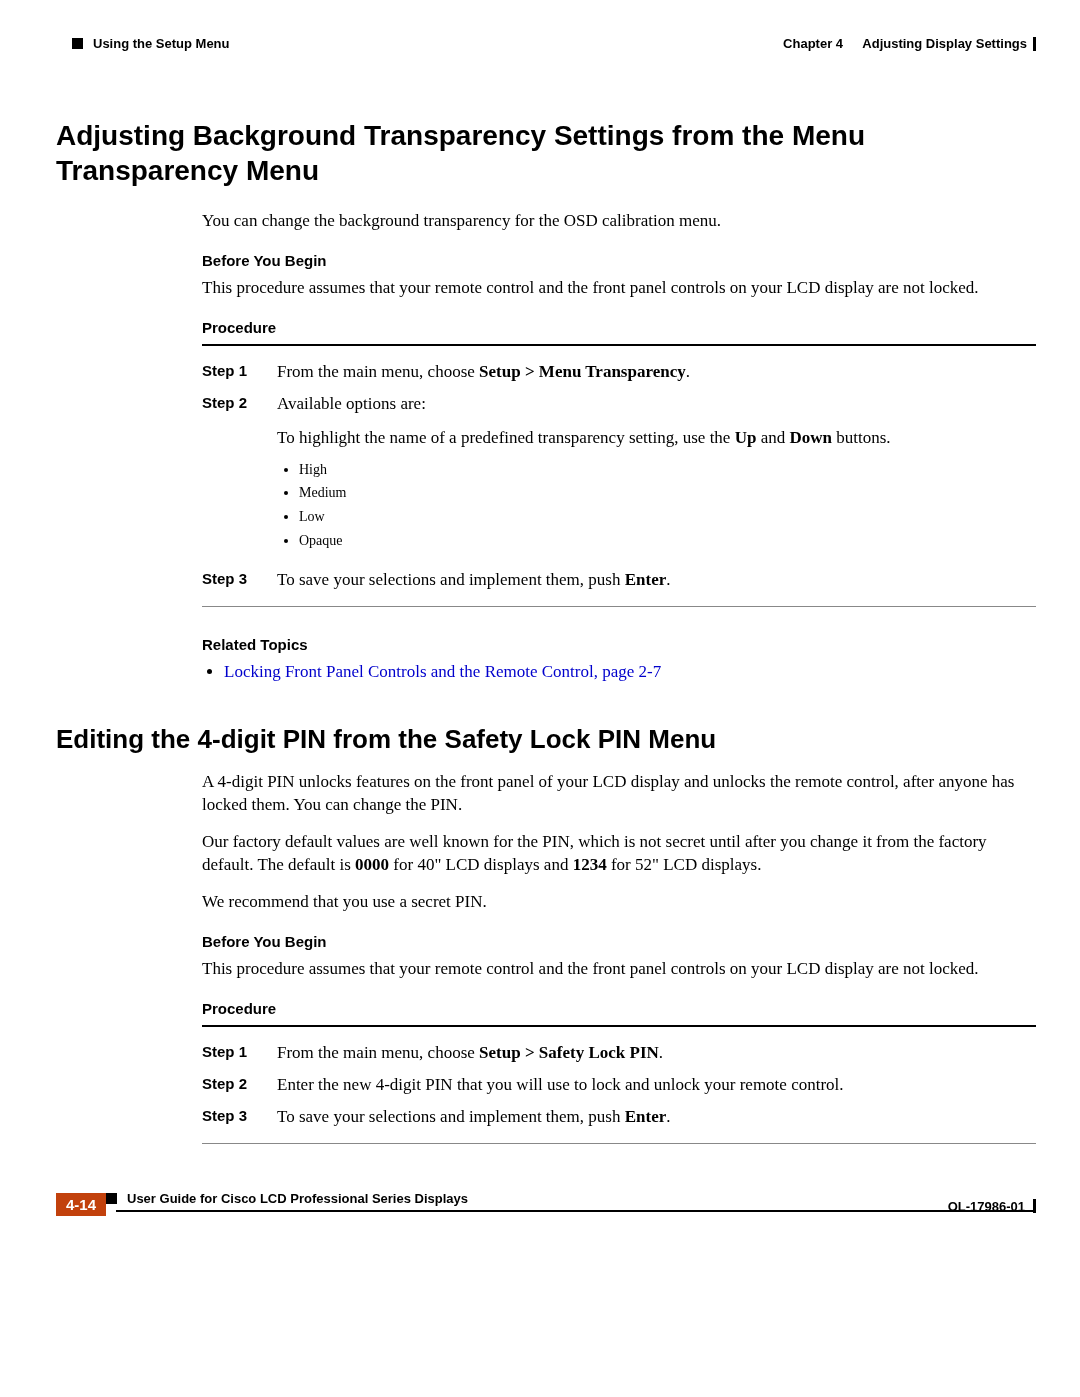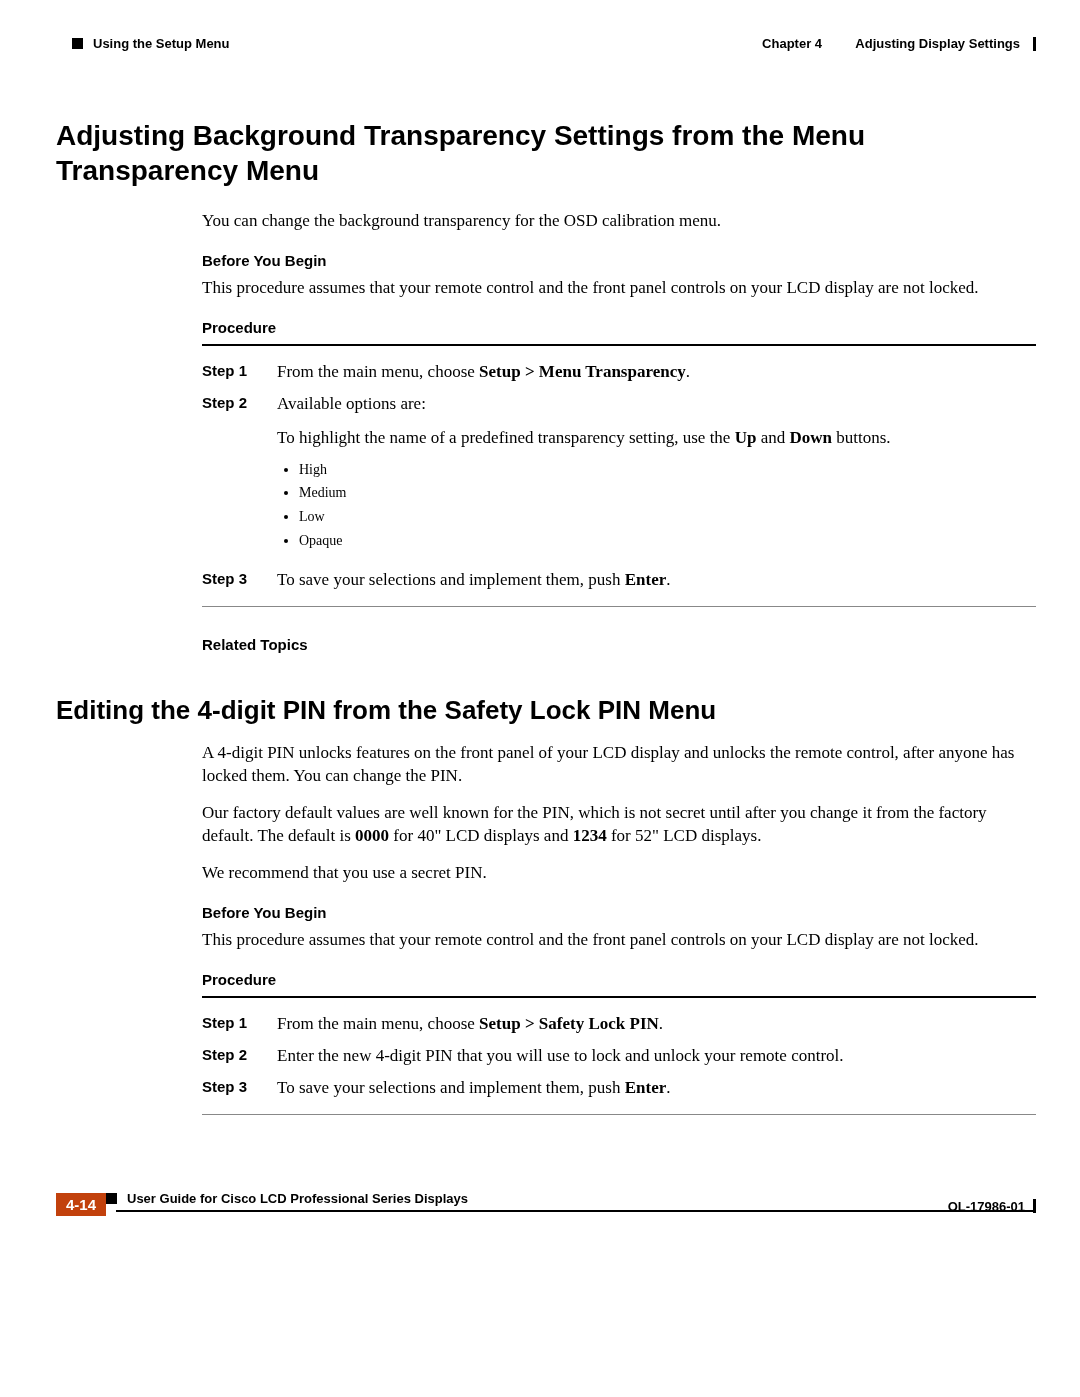--- a/index.html
+++ b/index.html
@@ -31,21 +31,21 @@
     font-weight: bold;
   }
   .running-header .left {
     display: flex;
     align-items: center;
     gap: 10px;
   }
   .running-header .right {
     display: flex;
     align-items: center;
-    gap: 13px;
+    gap: 6px;
   }
   .sqmark {
     width: 11px;
     height: 11px;
     background: #000;
     flex: 0 0 auto;
   }
   .vbar {
     width: 3px;
     height: 14px;
@@ -235,20 +235,23 @@
           <div class="step-label">Step 3</div>
           <div class="step-body">
             <span>To save your selections and implement them, push </span><b>Enter</b><span>.</span>
           </div>
         </div>
       </div>
 
       <hr class="rule-thin">
 
       <div class="subhead" style="margin-top:28px">Related Topics</div>
+      <ul class="links">
+        <li><span class="link">Locking Front Panel Controls and the Remote Control, page 2-7</span></li>
+      </ul>
     </div>
 
     <h2>Editing the 4-digit PIN from the Safety Lock PIN Menu</h2>
 
     <div class="body-block">
       <p>A 4-digit PIN unlocks features on the front panel of your LCD display and unlocks the remote control, after anyone has locked them. You can change the PIN.</p>
       <p>
         <span>Our factory default values are well known for the PIN, which is not secret until after you change it from the factory default. The default is </span><b>0000</b><span> for 40" LCD displays and </span><b>1234</b><span> for 52" LCD displays.</span>
       </p>
       <p>We recommend that you use a secret PIN.</p>

